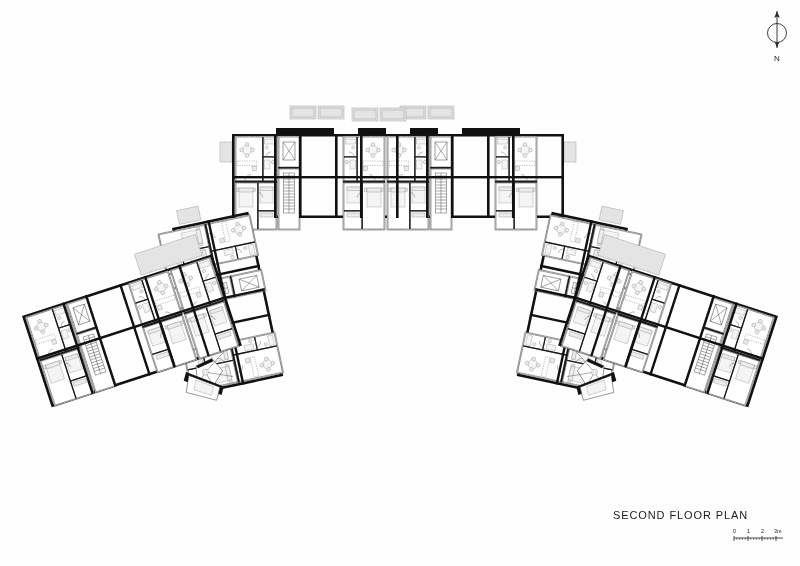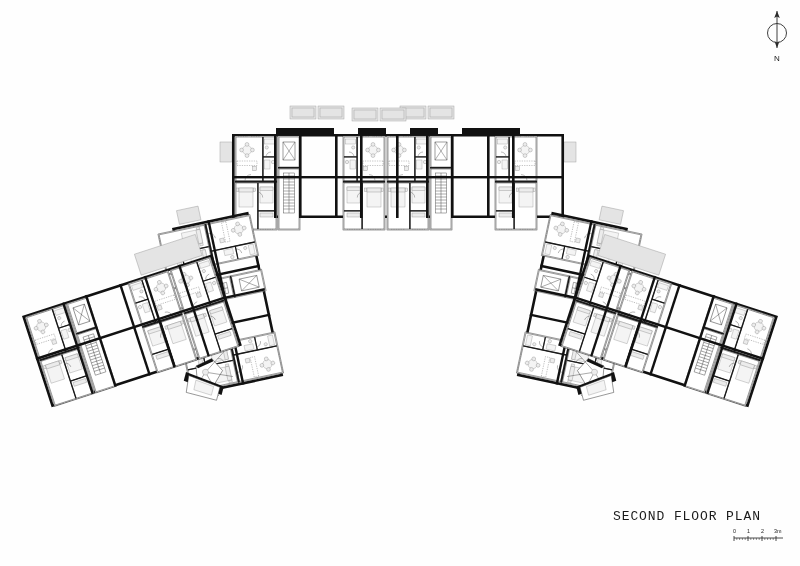--- a/index.html
+++ b/index.html
@@ -27,25 +27,25 @@
   .furn{fill:#f4f4f4;stroke:#9a9a9a;stroke-width:0.4;}
   .furn2{fill:#ececec;stroke:#8e8e8e;stroke-width:0.4;}
   .balc{fill:#e4e4e4;stroke:#9c9c9c;stroke-width:0.45;}
   .glass{fill:none;stroke:#6f6f6f;stroke-width:0.4;stroke-dasharray:1.3 1.1;}
   .door{fill:none;stroke:#555555;stroke-width:0.4;}
   .stair{fill:none;stroke:#444444;stroke-width:0.45;}
 
   
   .title-text{
     position:absolute;
-    font-size:13px;
+    font-size:11px;
     letter-spacing:0.9px;
     color:#1b1b1b;
     white-space:nowrap;
-    font-family:Liberation Mono, monospace;
+    font-family:Liberation Sans, sans-serif;
     padding-left:20px;
   }
   #plan-title{left:593px;top:509px;}
   .scale-wrap{position:absolute;left:733px;top:528px;}
   .scale-nums{
     font-size:5.4px;color:#222;letter-spacing:0px;
     position:relative;height:8px;width:58px;
   }
   .scale-nums span{position:absolute;top:0;}
   .sn0{left:0px;} .sn1{left:14px;} .sn2{left:28px;} .sn3{left:41px;}

